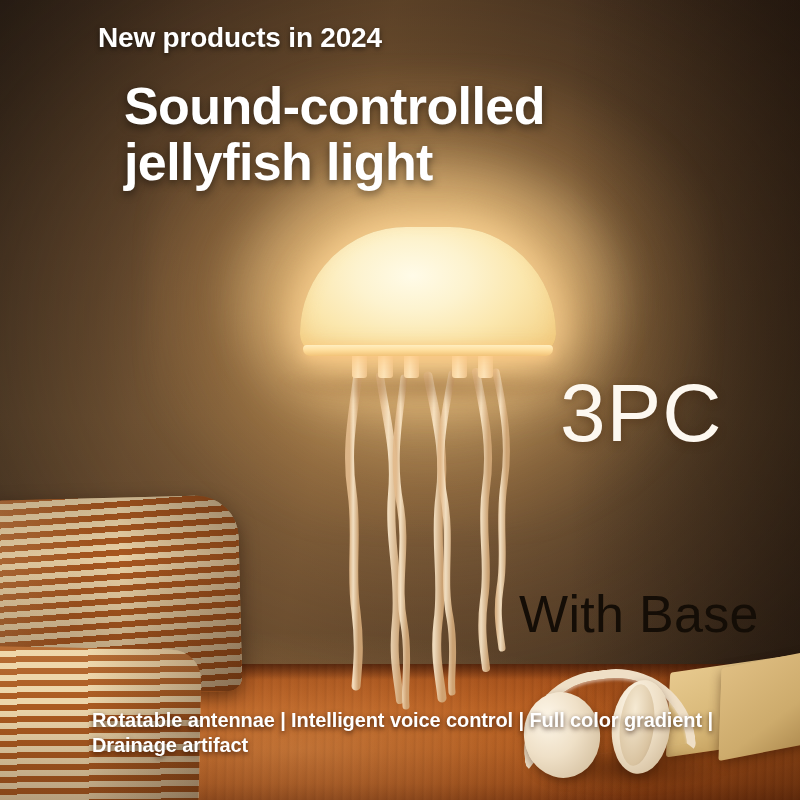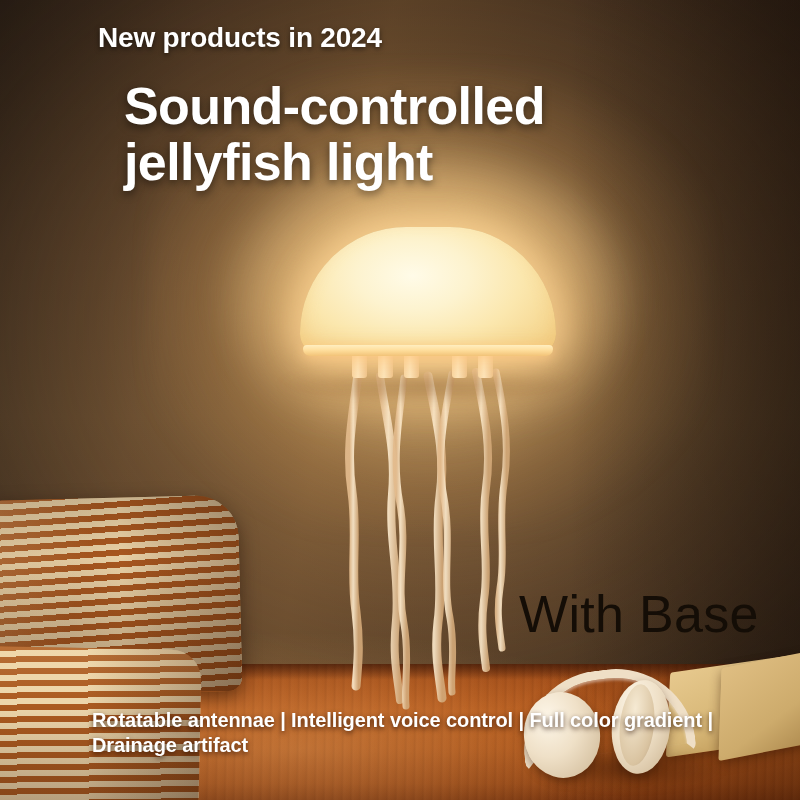--- a/index.html
+++ b/index.html
@@ -368,18 +368,19 @@
     <div class="hp-cup" id="hp-cup-left"></div>
     <div class="hp-cup" id="hp-cup-right"></div>
     <div id="hp-cup-right-inner"></div>
   </div>
 
   <div class="txt" id="eyebrow">New products in 2024</div>
 
   <div class="txt" id="headline">Sound-controlled
 jellyfish light</div>
 
+  <div class="txt" id="qty-badge">3PC</div>
 
   <div class="txt" id="features">Rotatable antennae | Intelligent voice control | Full color gradient | Drainage artifact</div>
 
   <div class="txt" id="base-note">With Base</div>
 
 </div>
 
 </body></html>

